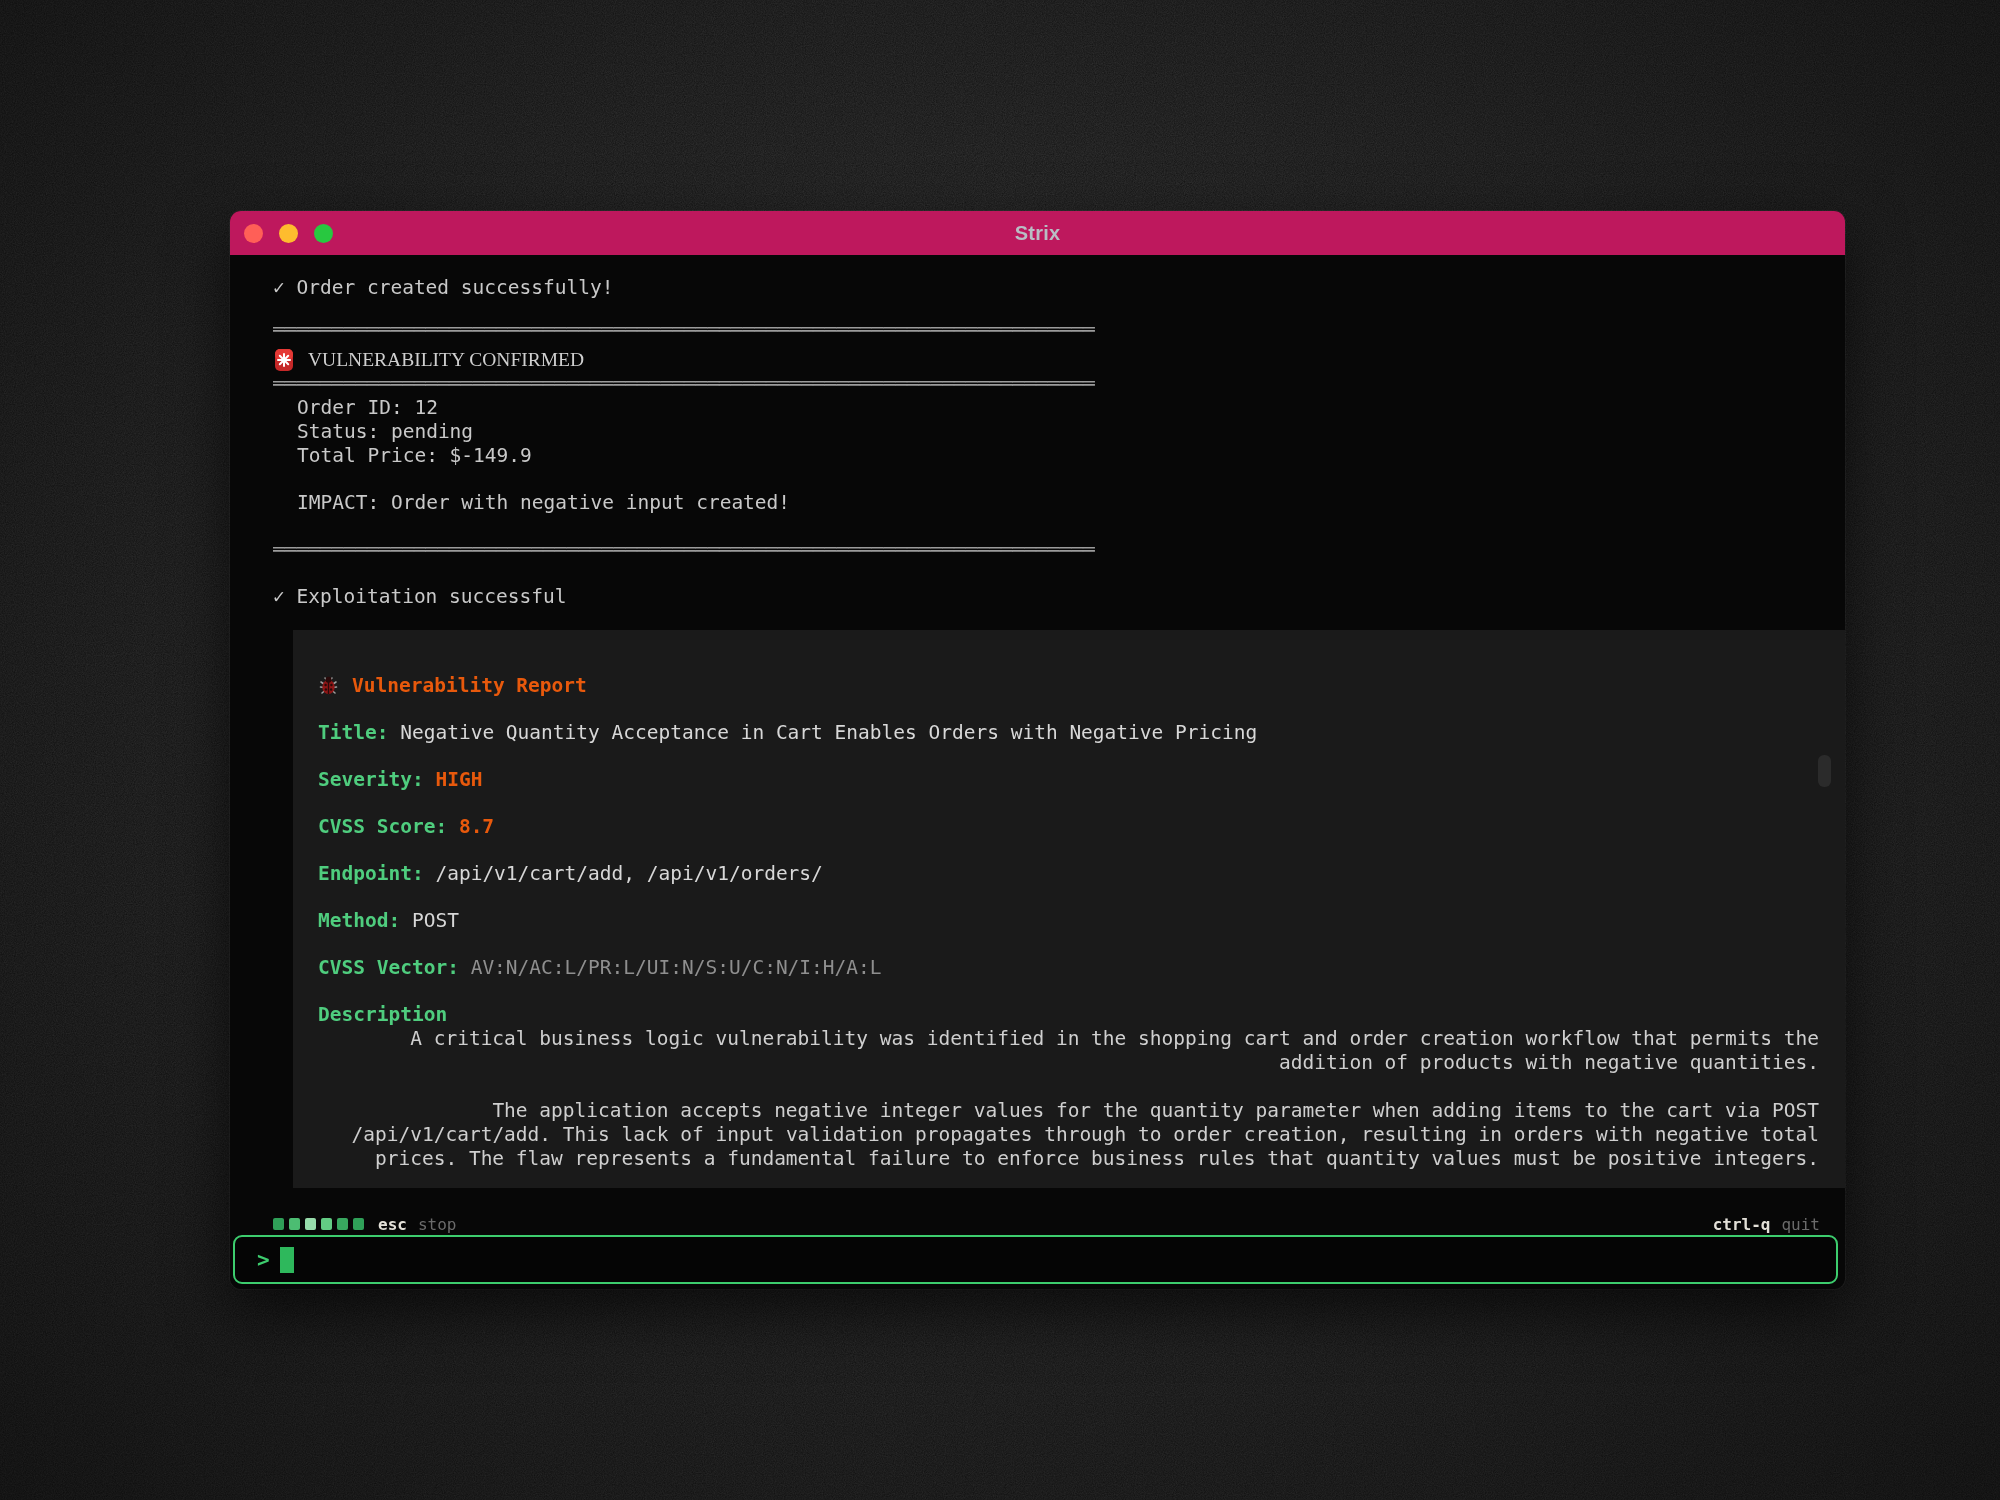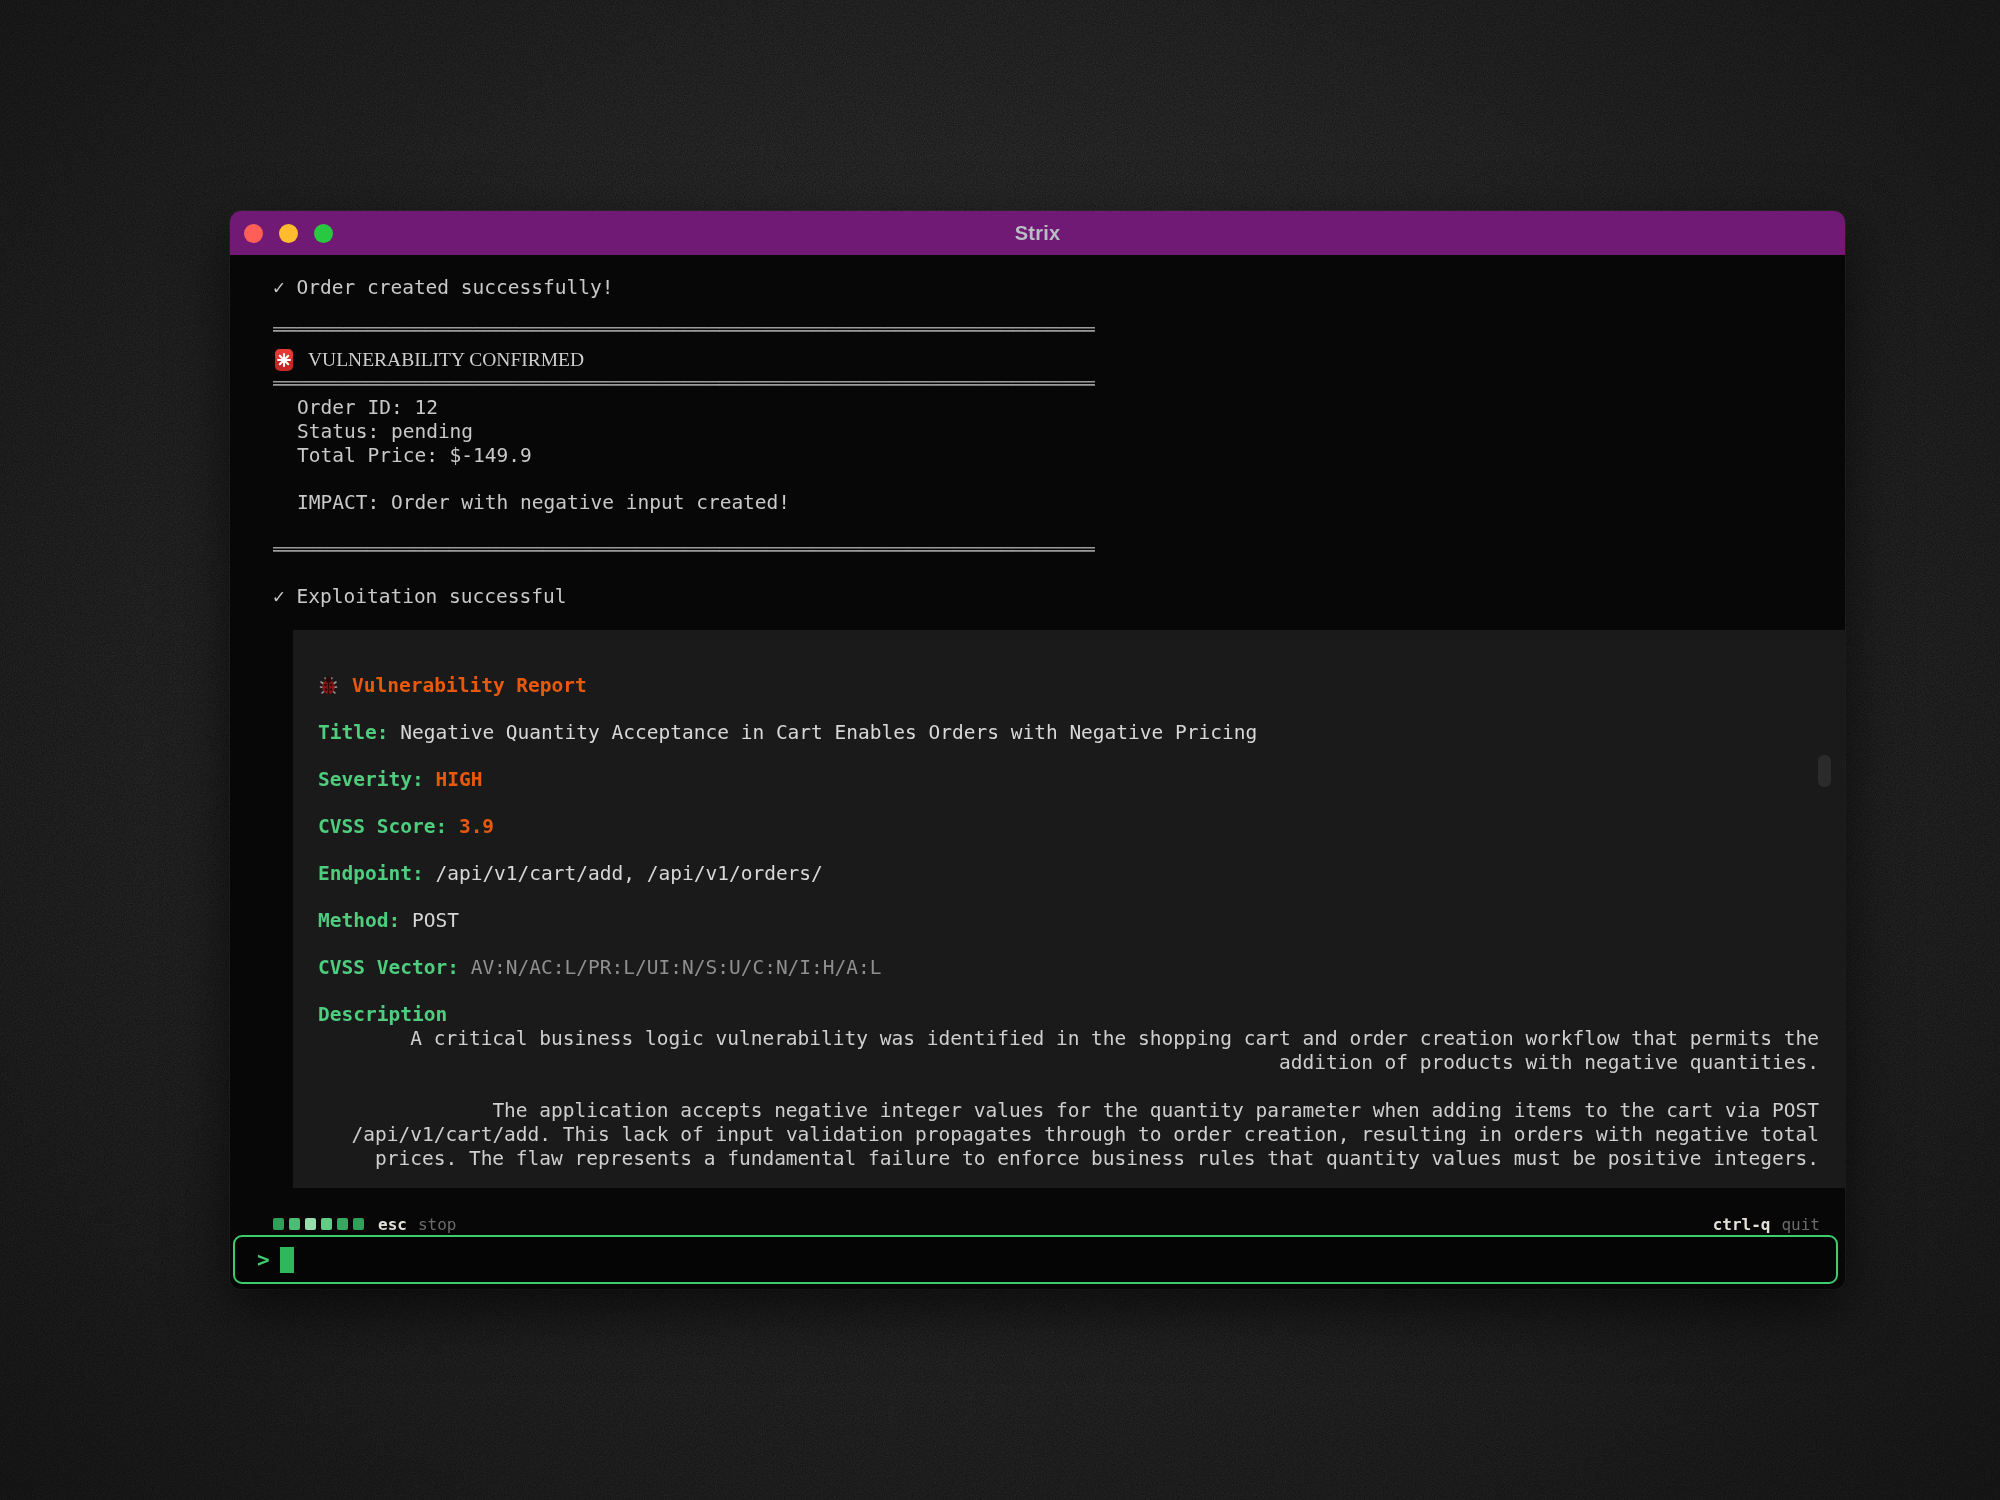--- a/index.html
+++ b/index.html
@@ -17,21 +17,21 @@
 
   
   .window {
     position:absolute; z-index:2;
     left:230px; top:211px; width:1615px; height:1078px;
     background:#070707; border-radius:11px;
     box-shadow:0 22px 60px rgba(0,0,0,0.65), 0 0 0 1px rgba(255,255,255,0.05);
   }
   .titlebar {
     position:absolute; top:0; left:0; right:0; height:44px;
-    background:#701a75; border-radius:11px 11px 0 0;
+    background:#be185d; border-radius:11px 11px 0 0;
     display:flex; align-items:center;
   }
   .traffic { display:flex; gap:16px; padding-left:14px; }
   .light { width:19px; height:19px; border-radius:50%; }
   .light.red    { background:var(--traffic-red,#ff5f57); }
   .light.yellow { background:var(--traffic-yellow,#febc2e); }
   .light.green  { background:var(--traffic-green,#28c840); }
   .win-title {
     position:absolute; left:0; right:0; text-align:center;
     font-family:"Liberation Sans","DejaVu Sans",sans-serif;
@@ -190,21 +190,21 @@
       <div class="field">
         <span class="label">Title:</span>
         <span class="val-white">Negative Quantity Acceptance in Cart Enables Orders with Negative Pricing</span>
       </div>
       <div class="field">
         <span class="label">Severity:</span>
         <span class="val-orange">HIGH</span>
       </div>
       <div class="field">
         <span class="label">CVSS Score:</span>
-        <span class="val-orange">3.9</span>
+        <span class="val-orange">8.7</span>
       </div>
       <div class="field">
         <span class="label">Endpoint:</span>
         <span class="val-white">/api/v1/cart/add, /api/v1/orders/</span>
       </div>
       <div class="field">
         <span class="label">Method:</span>
         <span class="val-white">POST</span>
       </div>
       <div class="field">

